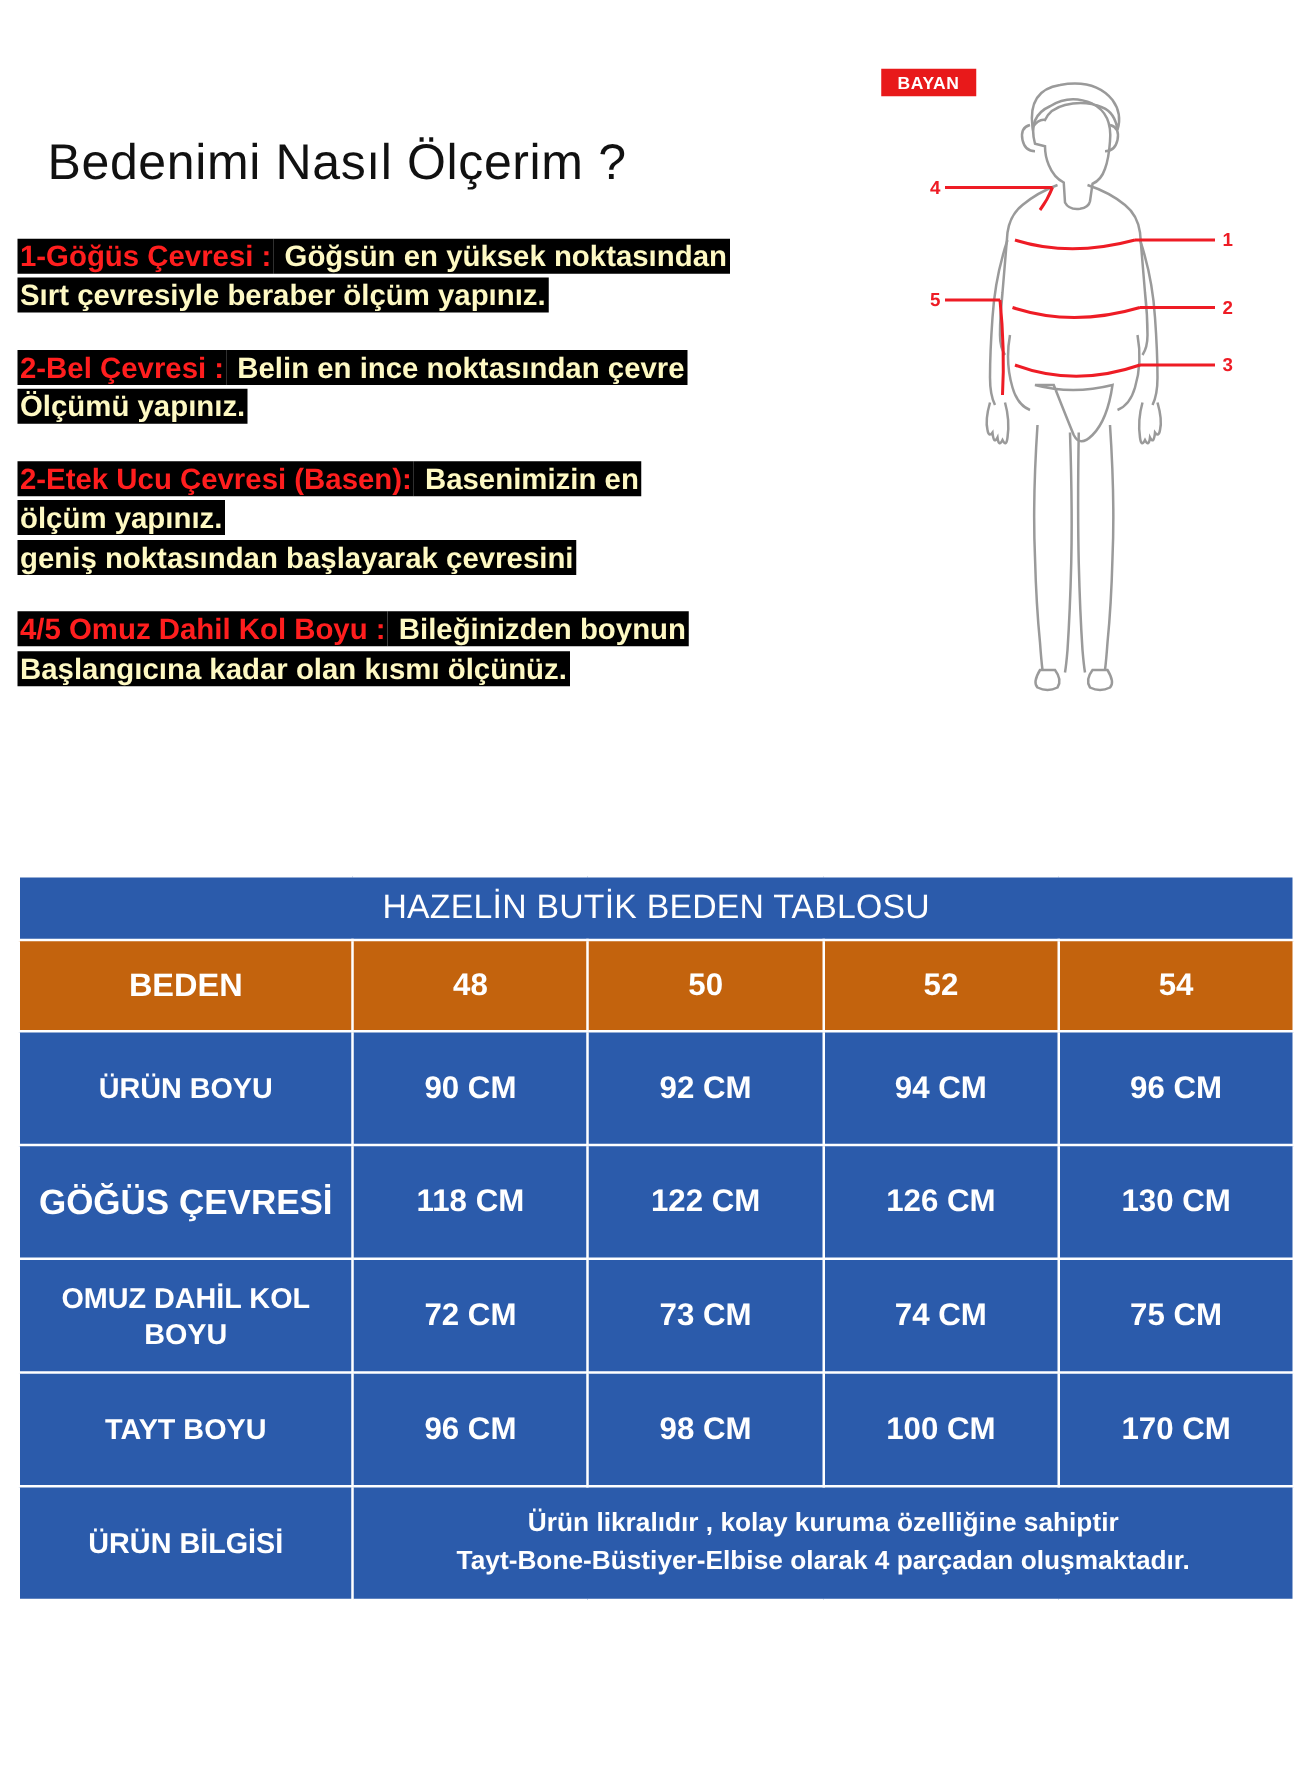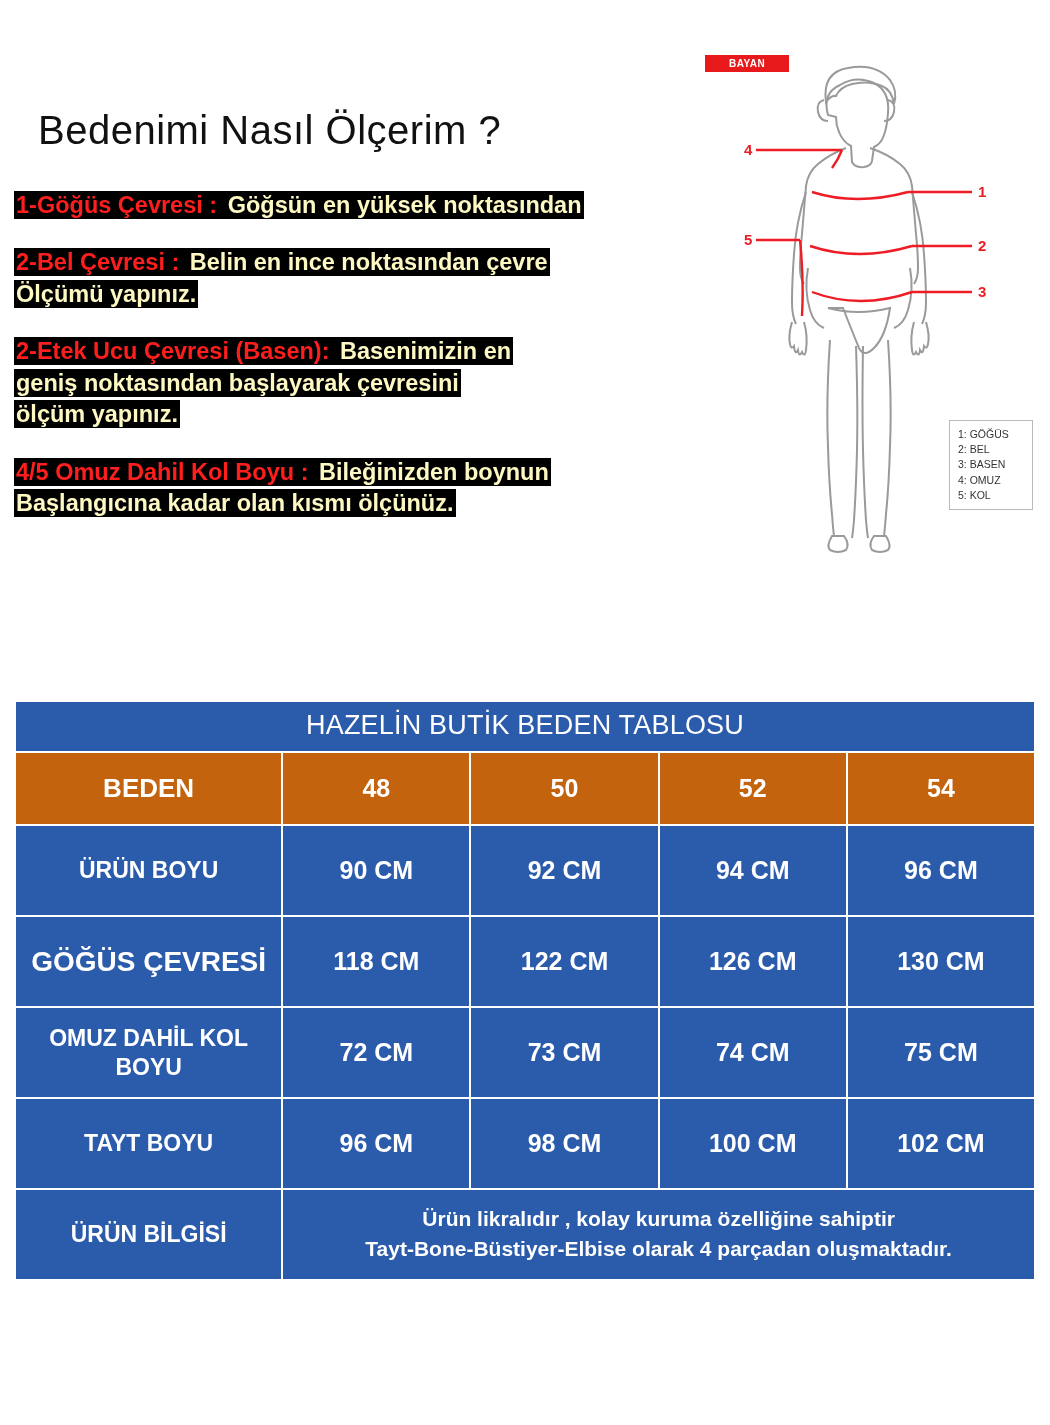--- a/index.html
+++ b/index.html
@@ -71,23 +71,23 @@
     top: 40px;
     width: 340px;
     height: 540px;
   }
   .bayan-tag {
     position: absolute;
     left: 5px;
     top: 15px;
     background: #e8191a;
     color: #ffffff;
-    font-size: 10px;
+    font-size: 14px;
     font-weight: bold;
-    padding: 3px 24px;
+    padding: 3px 13px;
     letter-spacing: 0.5px;
   }
   .legend-box {
     position: absolute;
     left: 249px;
     top: 380px;
     width: 84px;
     border: 1px solid #b9b9b9;
     background: #ffffff;
     padding: 6px 8px;
@@ -160,29 +160,30 @@
 </head>
 <body>
 
 <div class="page">
 
   <div class="main-title">Bedenimi Nasıl Ölçerim ?</div>
 
   <div class="instructions">
       <div class="instr-block">
         <div class="instr-line"><span class="seg seg-red">1-Göğüs Çevresi :</span><span class="seg seg-white"> Göğsün en yüksek noktasından</span></div>
+        <div class="instr-line"><span class="seg seg-white">Sırt çevresiyle beraber ölçüm yapınız.</span></div>
       </div>
       <div class="instr-block">
         <div class="instr-line"><span class="seg seg-red">2-Bel Çevresi :</span><span class="seg seg-white"> Belin en ince noktasından çevre</span></div>
         <div class="instr-line"><span class="seg seg-white">Ölçümü yapınız.</span></div>
       </div>
       <div class="instr-block">
         <div class="instr-line"><span class="seg seg-red">2-Etek Ucu Çevresi (Basen):</span><span class="seg seg-white"> Basenimizin en</span></div>
+        <div class="instr-line"><span class="seg seg-white">ölçüm yapınız.</span></div>
         <div class="instr-line"><span class="seg seg-white">geniş noktasından başlayarak çevresini</span></div>
-        <div class="instr-line"><span class="seg seg-white">ölçüm yapınız.</span></div>
       </div>
       <div class="instr-block">
         <div class="instr-line"><span class="seg seg-red">4/5 Omuz Dahil Kol Boyu :</span><span class="seg seg-white"> Bileğinizden boynun</span></div>
         <div class="instr-line"><span class="seg seg-white">Başlangıcına kadar olan kısmı ölçünüz.</span></div>
       </div>
     </div>
 
   <div class="figure-wrap">
     <div class="bayan-tag">BAYAN</div>
 
@@ -238,27 +239,20 @@
 
       <g fill="#ee1c25" font-family="Liberation Sans, sans-serif" font-size="15" font-weight="bold">
         <text x="278" y="157">1</text>
         <text x="278" y="211">2</text>
         <text x="278" y="257">3</text>
         <text x="44" y="115">4</text>
         <text x="44" y="205">5</text>
       </g>
     </svg>
 
-    <div class="legend-box">
-      <div>1: GÖĞÜS</div>
-      <div>2: BEL</div>
-      <div>3: BASEN</div>
-      <div>4: OMUZ</div>
-      <div>5: KOL</div>
-    </div>
   </div>
 
   <div class="table-wrap">
     <table class="size-table">
       <colgroup>
         <col class="c0">
           <col class="c1">
           <col class="c2">
           <col class="c3">
           <col class="c4">
@@ -298,21 +292,21 @@
           <td class="cell">73 CM</td>
           <td class="cell">74 CM</td>
           <td class="cell">75 CM</td>
         </tr>
 
         <tr>
           <td class="row-label">TAYT BOYU</td>
           <td class="cell">96 CM</td>
           <td class="cell">98 CM</td>
           <td class="cell">100 CM</td>
-          <td class="cell">102 CM</td>
+          <td class="cell">170 CM</td>
         </tr>
 
         <tr>
           <td class="row-label">ÜRÜN BİLGİSİ</td>
           <td class="info-cell" colspan="4">
             <div>Ürün likralıdır , kolay kuruma özelliğine sahiptir</div>
             <div>Tayt-Bone-Büstiyer-Elbise olarak 4 parçadan oluşmaktadır.</div>
           </td>
         </tr>
       </tbody>

